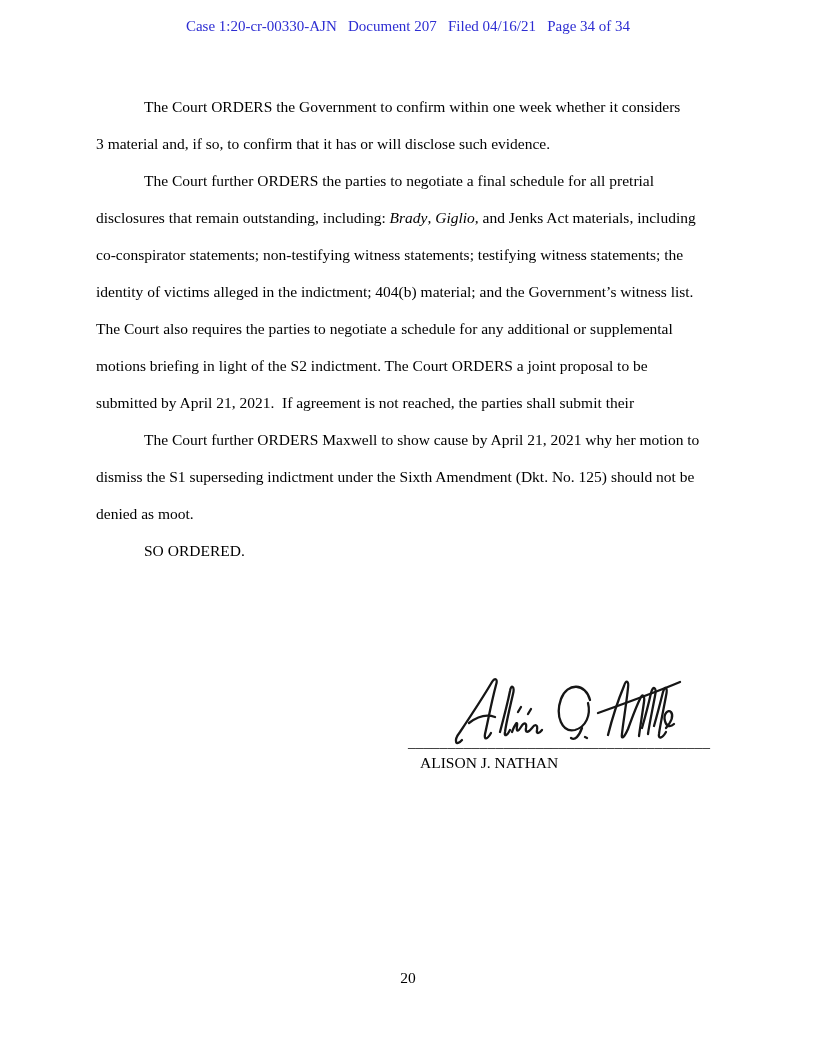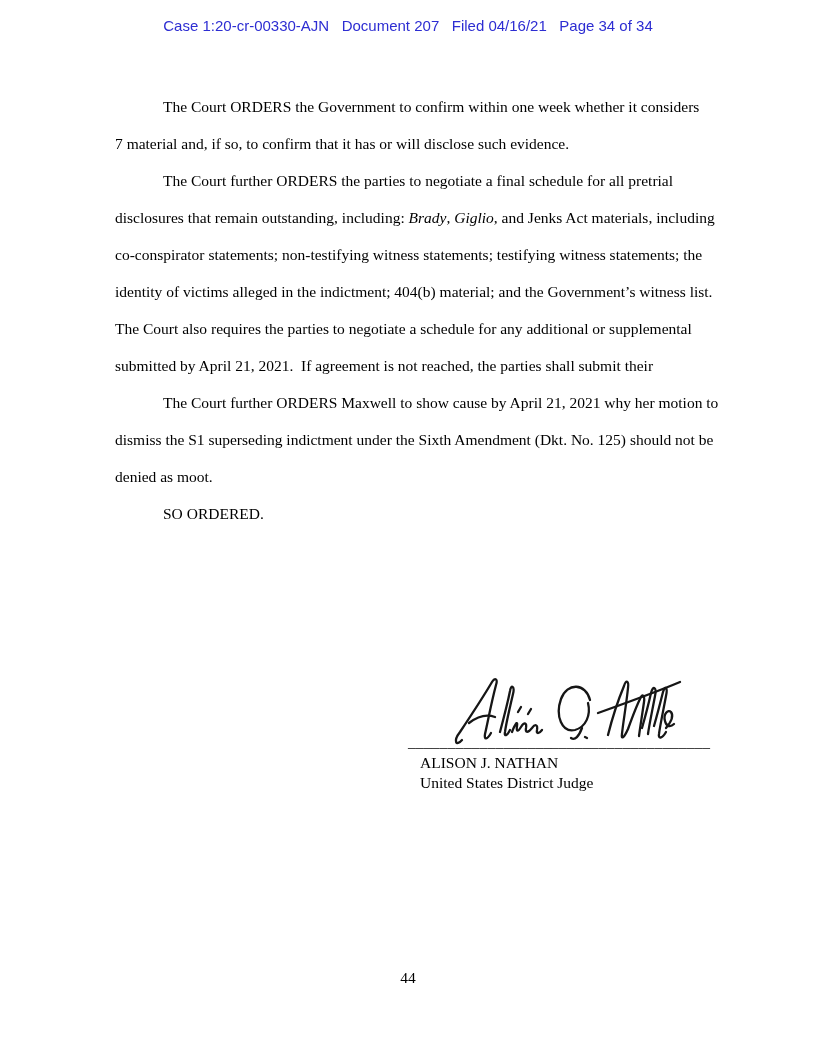--- a/index.html
+++ b/index.html
@@ -11,34 +11,34 @@
     font-family: "Liberation Serif", serif;
     color: #000000;
     overflow: hidden;
   }
   .case-header {
     position: absolute;
     top: 16px;
     left: 0;
     width: 100%;
     text-align: center;
-    font-family: Liberation Sans, sans-serif;
+    font-family: Liberation Serif, serif;
     font-size: 15px;
     line-height: 20px;
     white-space: pre;
   }
   .order-body {
     position: absolute;
     left: 96px;
     top: 88px;
     width: 632px;
     font-size: 15.5px;
     line-height: 37px;
   }
-  .order-body .line { white-space: pre; margin-left: 19px; }
+  .order-body .line { white-space: pre; }
   .order-body .line.first { padding-left: 48px; }
   .it { font-style: italic; }
   .dated-block {
     position: absolute;
     left: 96px;
     top: 700px;
     font-size: 15.5px;
     line-height: 19px;
     display: flex;
   }
@@ -78,28 +78,29 @@
 </head>
 <body>
 
 <div class="page" style="color: rgb(0, 0, 0);">
 
   <div class="case-header" style="color: rgb(45, 45, 210);">Case 1:20-cr-00330-AJN   Document 207   Filed 04/16/21   Page 34 of 34</div>
 
   <div class="order-body">
       <div>
         <div class="line first"><span>The Court ORDERS the Government to confirm within one week whether it considers</span></div>
-        <div class="line"><span>7 material and, if so, to confirm that it has or will disclose such evidence.</span></div>
+        <div class="line"><span>3 material and, if so, to confirm that it has or will disclose such evidence.</span></div>
       </div>
       <div>
         <div class="line first"><span>The Court further ORDERS the parties to negotiate a final schedule for all pretrial</span></div>
         <div class="line"><span>disclosures that remain outstanding, including: </span><span class="it">Brady</span><span>, </span><span class="it">Giglio</span><span>, and Jenks Act materials, including</span></div>
         <div class="line"><span>co-conspirator statements; non-testifying witness statements; testifying witness statements; the</span></div>
         <div class="line"><span>identity of victims alleged in the indictment; 404(b) material; and the Government’s witness list.</span></div>
         <div class="line"><span>The Court also requires the parties to negotiate a schedule for any additional or supplemental</span></div>
+        <div class="line"><span>motions briefing in light of the S2 indictment. The Court ORDERS a joint proposal to be</span></div>
         <div class="line"><span>submitted by April 21, 2021.  If agreement is not reached, the parties shall submit their</span></div>
       </div>
       <div>
         <div class="line first"><span>The Court further ORDERS Maxwell to show cause by April 21, 2021 why her motion to</span></div>
         <div class="line"><span>dismiss the S1 superseding indictment under the Sixth Amendment (Dkt. No. 125) should not be</span></div>
         <div class="line"><span>denied as moot.</span></div>
       </div>
       <div>
         <div class="line first"><span>SO ORDERED.</span></div>
       </div>
@@ -128,18 +129,17 @@
 
     <path d="M214,62 C219,56 222,50 219,46 C216,43 211,48 213,55 C214,60 218,62 222,58"></path>
 
     <path d="M146,47 C174,37 202,27 228,16"></path>
   </svg>
 
   <div class="sig-line">______________________________________</div>
 
   <div class="judge-block">
     <div>ALISON J. NATHAN</div>
-    <div>United States District Judge</div>
   </div>
 
-  <div class="page-number">44</div>
+  <div class="page-number">20</div>
 
 </div>
 
 </body></html>

